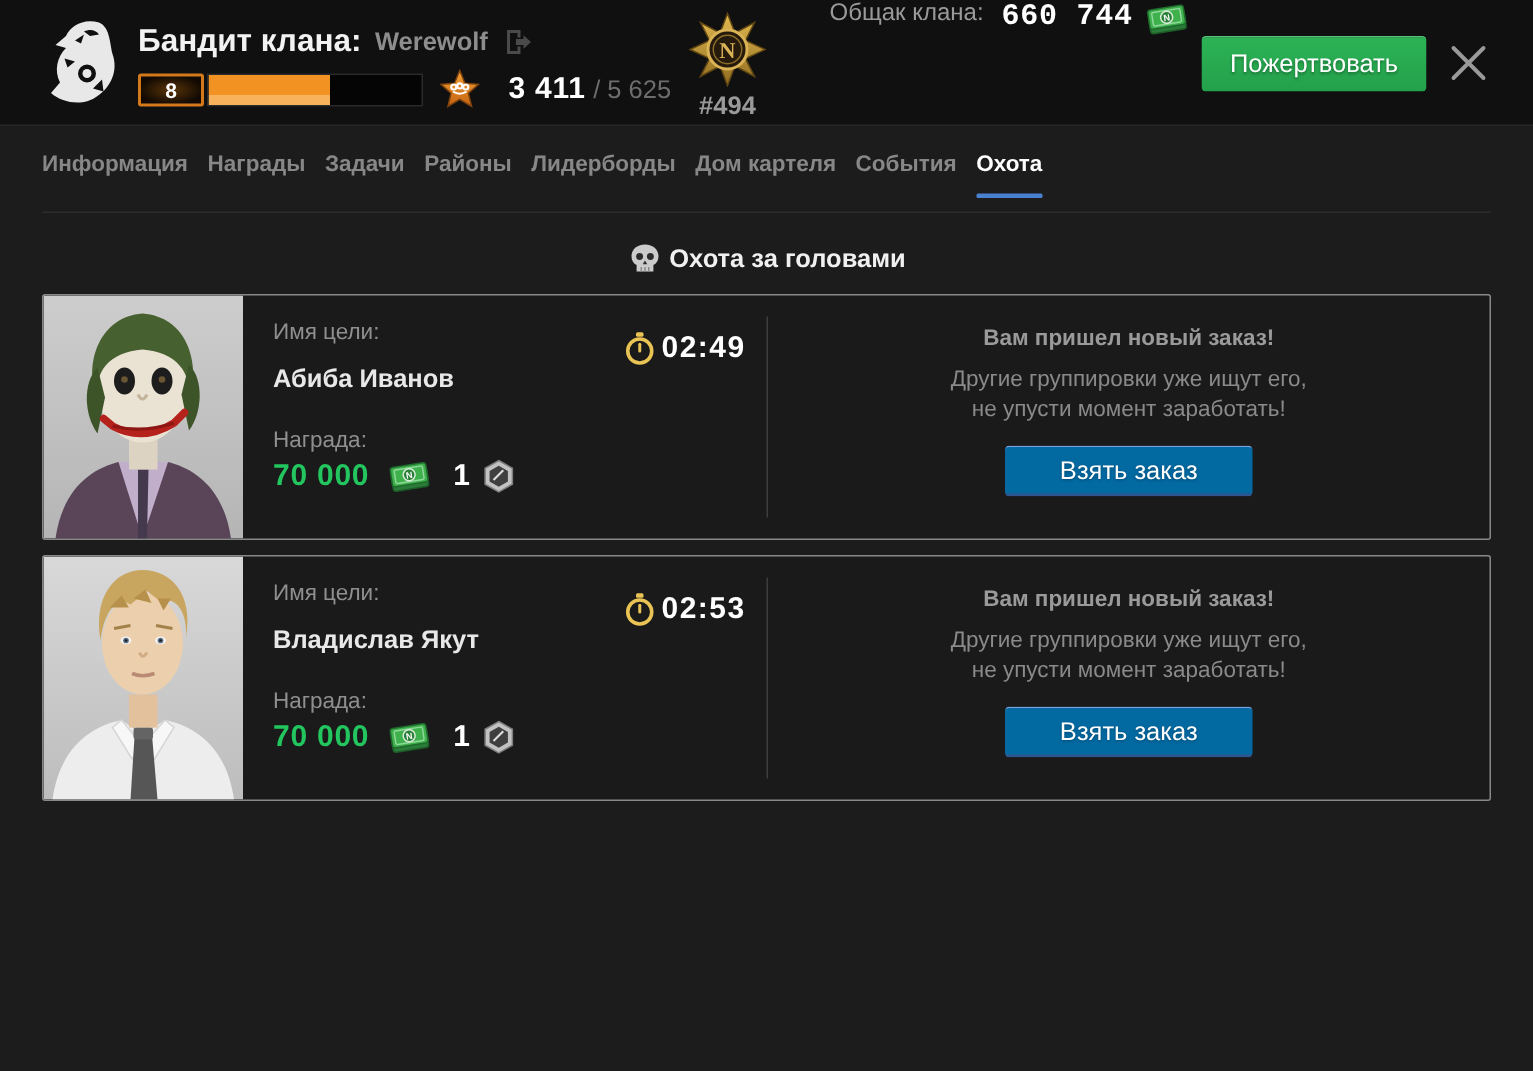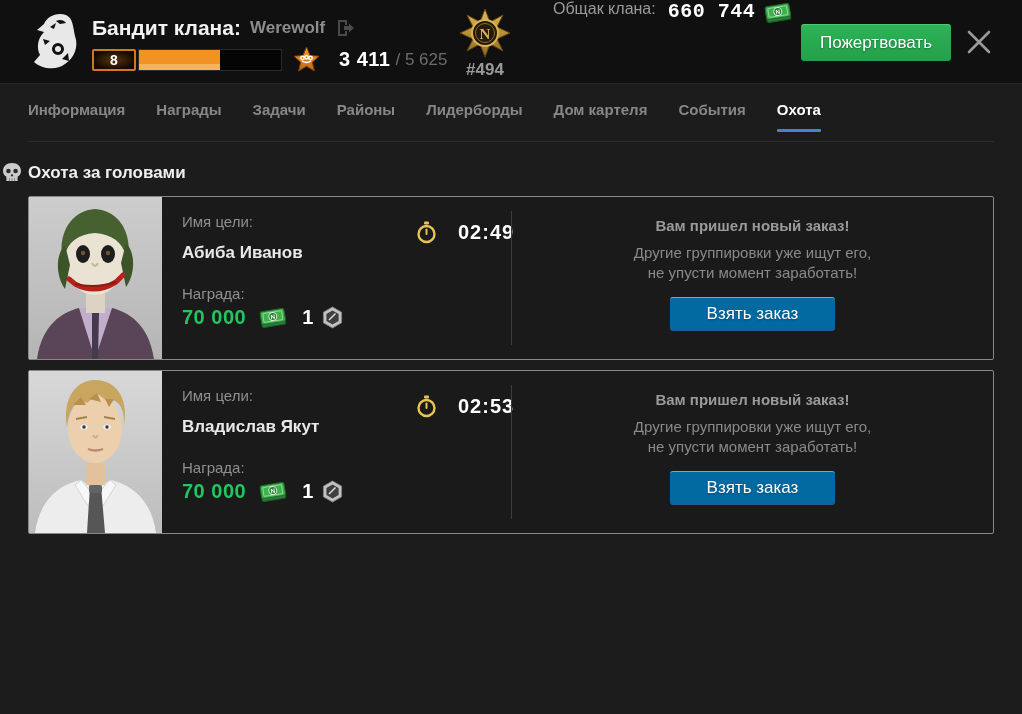--- a/index.html
+++ b/index.html
@@ -48,53 +48,53 @@
   .donate-btn {
     position:absolute; left:801px; top:24px; width:150px; height:37px;
     background:linear-gradient(to bottom,#2cb356 0%, #24a04b 100%);
     border:none; border-top:1px solid #55c878; border-radius:3px;
     color:#fff; font-size:17px; font-family:"Liberation Sans",sans-serif;
     cursor:pointer; text-shadow:0 1px 2px rgba(0,0,0,.35);
   }
   .close-btn { position:absolute; left:966px; top:29px; width:26px; height:26px; cursor:pointer; }
   
   .tabs {
-    position:absolute; top:101px; left:28px; display:flex; gap:31px; align-items:flex-start;
+    position:absolute; top:101px; left:28px; display:flex; gap:13px; align-items:flex-start;
   }
   .tab { font-size:15px; font-weight:bold; color:#878787; cursor:pointer; padding-bottom:14px; position:relative; }
   .tab.active { color:#fff; }
   .tab.active .tab-underline {
     content:""; position:absolute; left:0; right:0; bottom:0; height:3px; background:#4a80d0; border-radius:1px;
   }
   .tabs-divider { position:absolute; top:141px; left:28px; right:28px; height:1px; background:#2d2d2d; }
   
   .section-title {
     position:absolute; top:159px; left:0; width:1022px; height:28px;
-    display:flex; align-items:center; gap:4px;
+    display:flex; align-items:center; justify-content:center; gap:4px;
   }
   .section-title .txt { font-size:17px; font-weight:bold; color:#f0f0f0; }
   .skull-ic { width:24px; height:24px; }
   
   .card {
     position:absolute; left:28px; width:966px; height:164px;
     background:#1a1a1a; border:1px solid #888; border-radius:2px;
   }
   .card1 { top:196px; }
   .card2 { top:370px; }
   .avatar { position:absolute; left:0; top:0; width:133px; height:162px; overflow:hidden; }
   .info-label { position:absolute; left:153px; font-size:15px; color:#8f8f8f; }
   .target-label { top:16px; }
   .target-name { position:absolute; left:153px; top:46px; font-size:17px; color:#e8e8e8;font-weight:bold; }
   .reward-label { top:88px; }
   .reward-row { position:absolute; left:153px; top:108px; display:flex; align-items:center; }
   .reward-money { font-size:20px; font-weight:bold; color:#22c55e; letter-spacing:.5px; }
   .reward-row .money-ic { margin-left:12px; }
   .reward-tokens { font-size:20px; font-weight:bold; color:#fff; margin-left:14px; }
   .token-ic { width:23px; height:23px; margin-left:8px; }
-  .timer { position:absolute; left:386px; top:24px; display:flex; align-items:center; gap:20px; }
+  .timer { position:absolute; left:386px; top:24px; display:flex; align-items:center; gap:3px; }
   .timer-ic { width:23px; height:23px; }
   .timer-val { font-size:20px; font-weight:bold; color:#fff; letter-spacing:1px; }
   .card-divider { position:absolute; left:482px; top:14px; bottom:14px; width:1px; background:#3d3d3d; }
   .card-right {
     position:absolute; left:483px; right:0; top:0; bottom:0;
     display:flex; flex-direction:column; align-items:center; text-align:center;
   }
   .notice-title { margin-top:20px; font-size:15px; font-weight:bold; color:#9a9a9a; }
   .notice-line { font-size:15px; color:#8a8a8a; line-height:20px; }
   .notice-line.first { margin-top:9px; }

